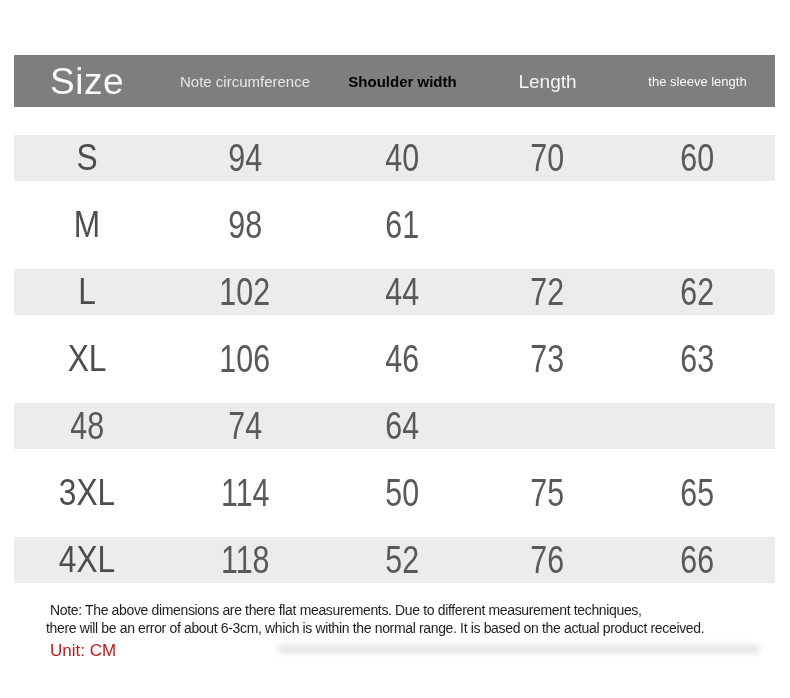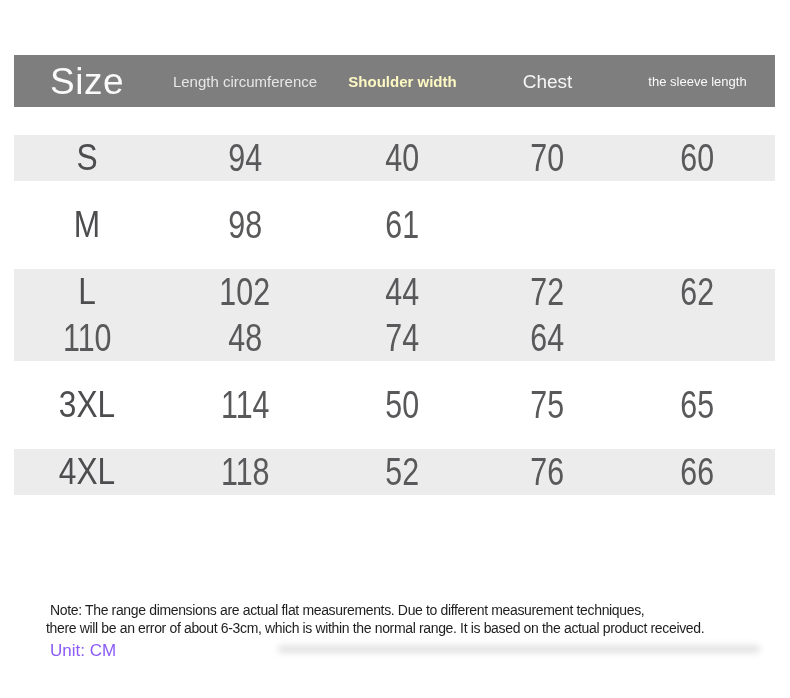--- a/index.html
+++ b/index.html
@@ -39,21 +39,21 @@
     color: #fafafa;
     letter-spacing: 0.5px;
   }
   .h-chest {
     font-size: 15px;
     color: #e7e7e7;
     font-weight: 500;
   }
   .h-shoulder {
     font-size: 15px;
-    color: #fef9c3;
+    color: #000000;
     font-weight: 600;
   }
   .h-length {
     font-size: 19px;
     color: #f6f6f6;
   }
   .h-sleeve {
     font-size: 13px;
     color: #fafafa;
   }
@@ -84,44 +84,44 @@
     line-height: 18px;
     color: #1e1e1e;
     white-space: nowrap;
   }
   .note .line2 { margin-left: -4px; }
   .unit {
     position: absolute;
     left: 50px;
     top: 641px;
     font-size: 17px;
-    color: #8b5cf6;
+    color: #b91c1c;
   }
   .smudge {
     position: absolute;
     left: 278px;
     top: 645px;
     width: 482px;
     height: 8px;
     background: #b9b9b9;
     opacity: 0.4;
     border-radius: 4px;
     filter: blur(3px);
   }
 </style>
 </head>
 <body>
 
 <div class="size-table">
 
   <div class="grid header-row">
     <div class="hc h-size">Size</div>
-    <div class="hc h-chest">Length circumference</div>
+    <div class="hc h-chest">Note circumference</div>
     <div class="hc h-shoulder">Shoulder width</div>
-    <div class="hc h-length">Chest</div>
+    <div class="hc h-length">Length</div>
     <div class="hc h-sleeve">the sleeve length</div>
   </div>
 
   <div class="spacer"></div>
 
   <div class="grid row odd">
     <div class="cell"><span class="size-label">S</span></div>
     <div class="cell"><span class="squeeze num">94</span></div>
     <div class="cell"><span class="squeeze num">40</span></div>
     <div class="cell"><span class="squeeze num">70</span></div>
@@ -135,23 +135,29 @@
   </div>
 
   <div class="grid row odd">
     <div class="cell"><span class="size-label">L</span></div>
     <div class="cell"><span class="squeeze num">102</span></div>
     <div class="cell"><span class="squeeze num">44</span></div>
     <div class="cell"><span class="squeeze num">72</span></div>
     <div class="cell"><span class="squeeze num">62</span></div>
   </div>
 
+  <div class="grid row even">
+    <div class="cell"><span class="size-label">XL</span></div>
+    <div class="cell"><span class="squeeze num">106</span></div>
+    <div class="cell"><span class="squeeze num">46</span></div>
+    <div class="cell"><span class="squeeze num">73</span></div>
+    <div class="cell"><span class="squeeze num">63</span></div>
+  </div>
 
   <div class="grid row odd">
-    <div class="cell"><span class="squeeze num">110</span></div>
     <div class="cell"><span class="squeeze num">48</span></div>
     <div class="cell"><span class="squeeze num">74</span></div>
     <div class="cell"><span class="squeeze num">64</span></div>
   </div>
 
   <div class="grid row even">
     <div class="cell"><span class="size-label">3XL</span></div>
     <div class="cell"><span class="squeeze num">114</span></div>
     <div class="cell"><span class="squeeze num">50</span></div>
     <div class="cell"><span class="squeeze num">75</span></div>
@@ -162,19 +168,19 @@
     <div class="cell"><span class="size-label">4XL</span></div>
     <div class="cell"><span class="squeeze num">118</span></div>
     <div class="cell"><span class="squeeze num">52</span></div>
     <div class="cell"><span class="squeeze num">76</span></div>
     <div class="cell"><span class="squeeze num">66</span></div>
   </div>
 
 </div>
 
 <div class="note">
-  <div class="line1">Note: The range dimensions are actual flat measurements. Due to different measurement techniques,</div>
+  <div class="line1">Note: The above dimensions are there flat measurements. Due to different measurement techniques,</div>
   <div class="line2">there will be an error of about 6-3cm, which is within the normal range. It is based on the actual product received.</div>
 </div>
 
 <div class="smudge"></div>
 
 <div class="unit">Unit: CM</div>
 
 </body></html>

